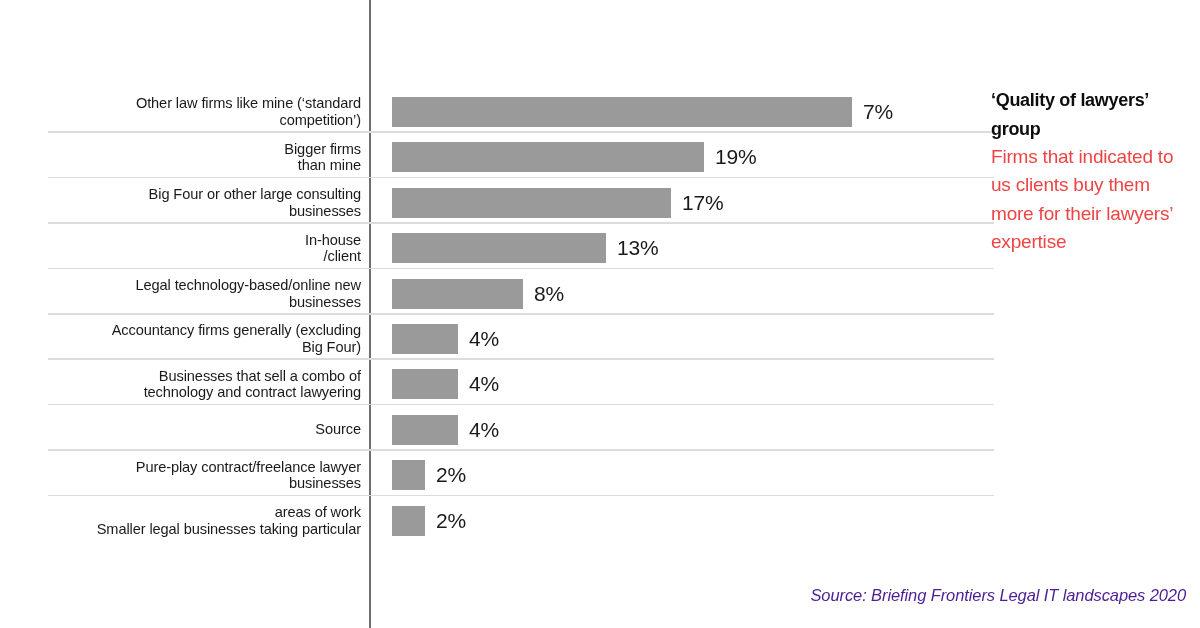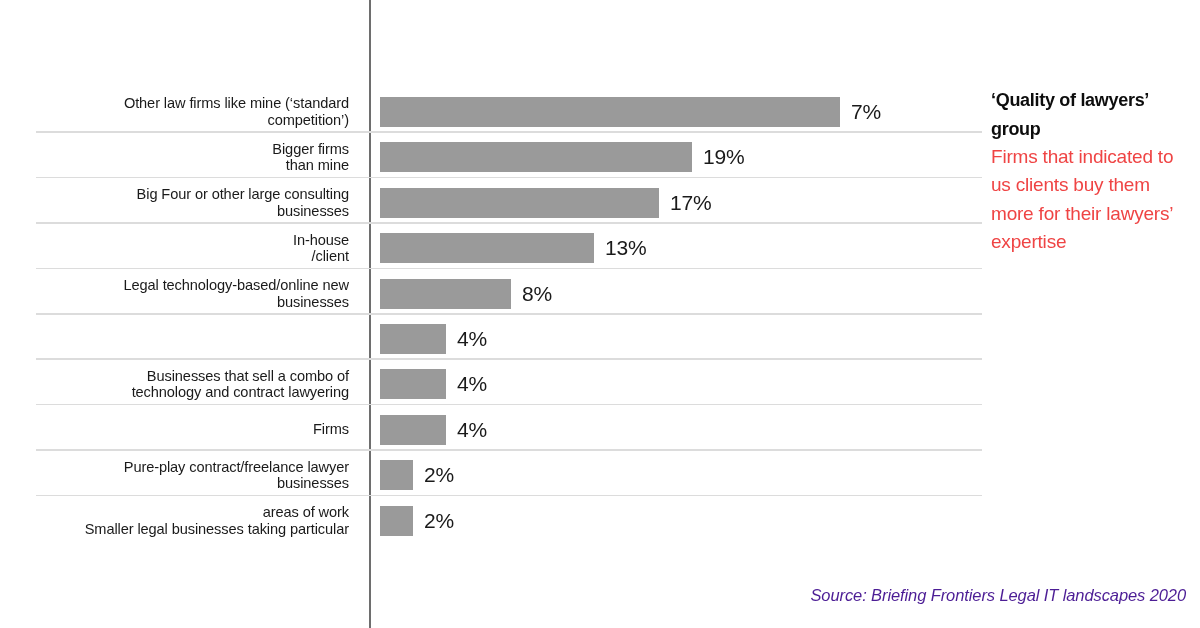--- a/index.html
+++ b/index.html
@@ -38,21 +38,21 @@
   .rows {
     position: absolute;
     left: 0;
     top: 0;
     width: 1200px;
     height: 628px;
   }
 
   .row {
     position: absolute;
-    left: 4px;
+    left: 16px;
     width: 1008px;
     height: 45.4px;
   }
 
   .row-sep {
     position: absolute;
     left: 32px;
     width: 946px;
     height: 1.5px;
     background: #dcdcdc;
@@ -168,36 +168,40 @@
         <div class="row-sep" style="top: -2px; background: rgb(220, 220, 220);"></div>
         <div class="row-label" style="top: 7.4px;">
           <div>Legal technology-based/online new</div>
           <div>businesses</div>
         </div>
         <div class="row-bar" style="top: 9px; width: 131px; background: rgb(154, 154, 154);"></div>
         <div class="row-value" style="top: 9px; left: 518px;">8%</div>
       </div>
       <div class="row" style="top: 315px;">
         <div class="row-sep" style="top: -2px; background: rgb(220, 220, 220);"></div>
+        <div class="row-label" style="top: 7.4px;">
+          <div>Accountancy firms generally (excluding</div>
+          <div>Big Four)</div>
+        </div>
         <div class="row-bar" style="top: 9px; width: 66px; background: rgb(154, 154, 154);"></div>
         <div class="row-value" style="top: 9px; left: 453px;">4%</div>
       </div>
       <div class="row" style="top: 360.4px;">
         <div class="row-sep" style="top: -2px; background: rgb(220, 220, 220);"></div>
         <div class="row-label" style="top: 7.4px;">
           <div>Businesses that sell a combo of</div>
           <div>technology and contract lawyering</div>
         </div>
         <div class="row-bar" style="top: 9px; width: 66px; background: rgb(154, 154, 154);"></div>
         <div class="row-value" style="top: 9px; left: 453px;">4%</div>
       </div>
       <div class="row" style="top: 405.8px;">
         <div class="row-sep" style="top: -2px; background: rgb(220, 220, 220);"></div>
         <div class="row-label" style="top: 15.7px;">
-          <div>Firms</div>
+          <div>Source</div>
         </div>
         <div class="row-bar" style="top: 9px; width: 66px; background: rgb(154, 154, 154);"></div>
         <div class="row-value" style="top: 9px; left: 453px;">4%</div>
       </div>
       <div class="row" style="top: 451.2px;">
         <div class="row-sep" style="top: -2px; background: rgb(220, 220, 220);"></div>
         <div class="row-label" style="top: 7.4px;">
           <div>Pure-play contract/freelance lawyer</div>
           <div>businesses</div>
         </div>

